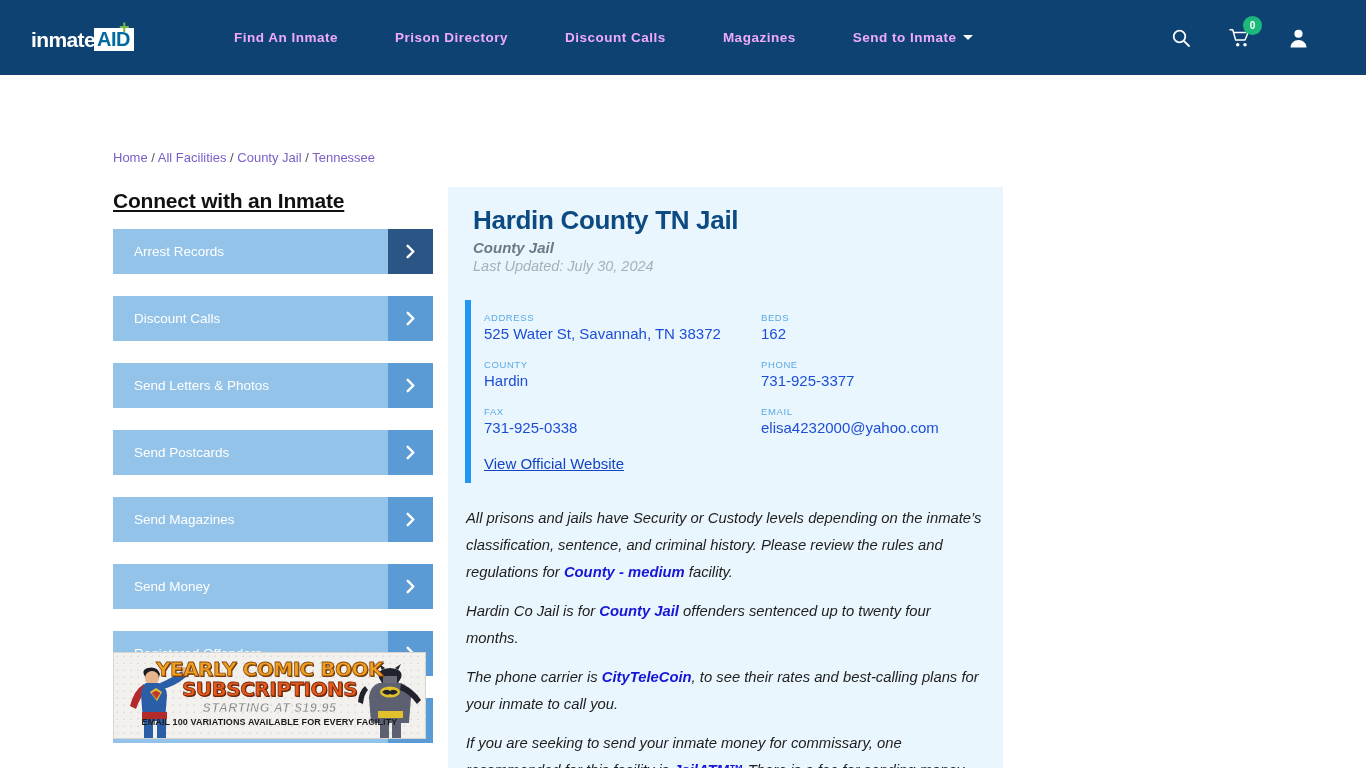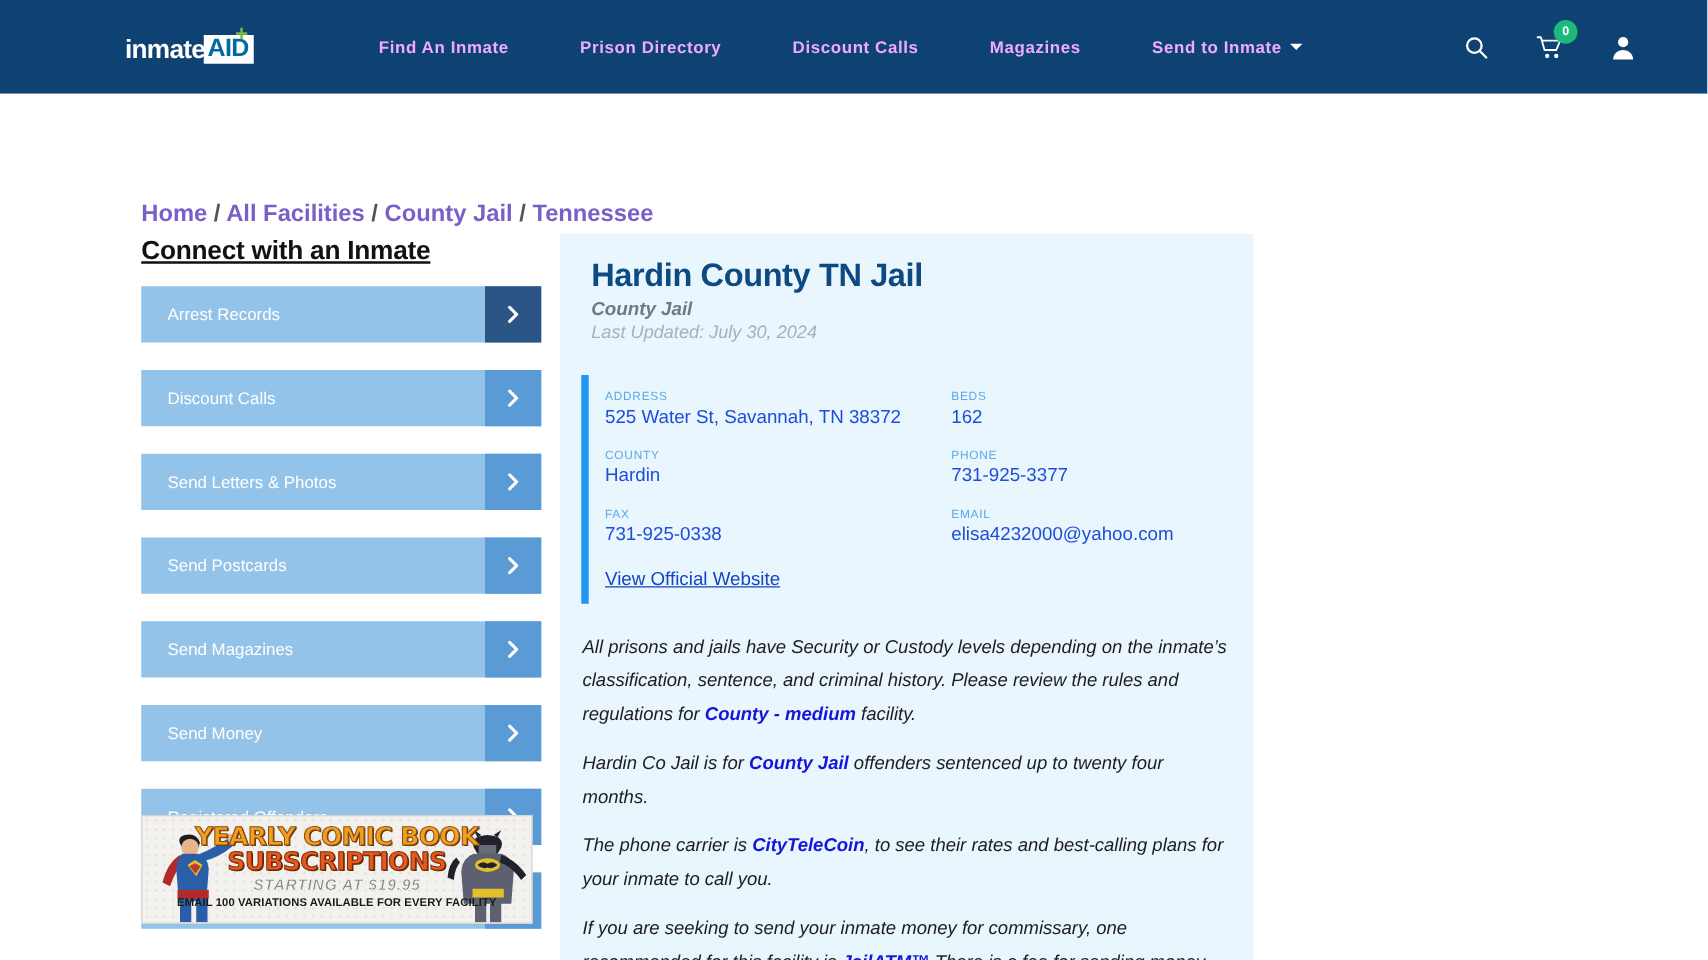--- a/index.html
+++ b/index.html
@@ -11,21 +11,21 @@
   }
 
   
   .topbar {
     height: 75px; width: 1366px;
     background: #0e4272;
     display: flex; align-items: center;
     position: relative;
   }
   .logo {
-    margin-left: 100px;
+    margin-left: 31px;
     display: flex; align-items: flex-end;
     position: relative;
     height: 26px;
   }
   .logo-word {
     color: #ffffff;
     font-size: 21px;
     font-weight: bold;
     letter-spacing: -0.6px;
     line-height: 22px;
@@ -83,25 +83,24 @@
     color: #ffffff;
     font-size: 10px;
     font-weight: bold;
     display: flex; align-items: center; justify-content: center;
   }
 
   
   .page { position: relative; width: 1366px; height: 693px; background: #ffffff; }
 
   .breadcrumb {
-    position: absolute; left: 113px; top: 86px;
-    font-size: 19px;
+    position: absolute; left: 113px; top: 75px;
+    font-size: 13px;
     color: #6f42c1;
     white-space: nowrap;
-    font-weight: bold;
   }
   .breadcrumb a { color: #7b5ec7; text-decoration: none; cursor: pointer; }
   .breadcrumb .sep { color: #555; }
 
   
   .sidebar { position: absolute; left: 113px; top: 114px; width: 320px; }
   .sidebar-title {
     font-size: 21px;
     font-weight: bold;
     color: #111111;

